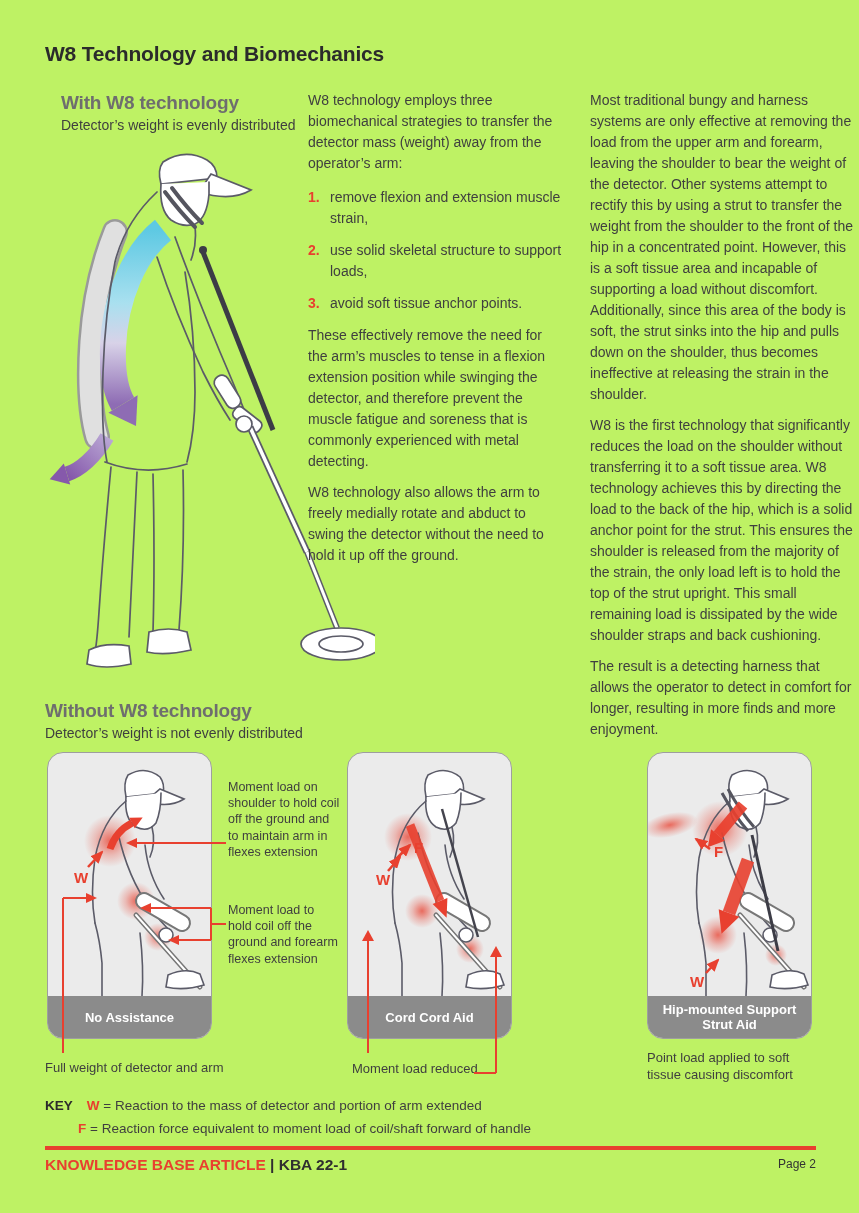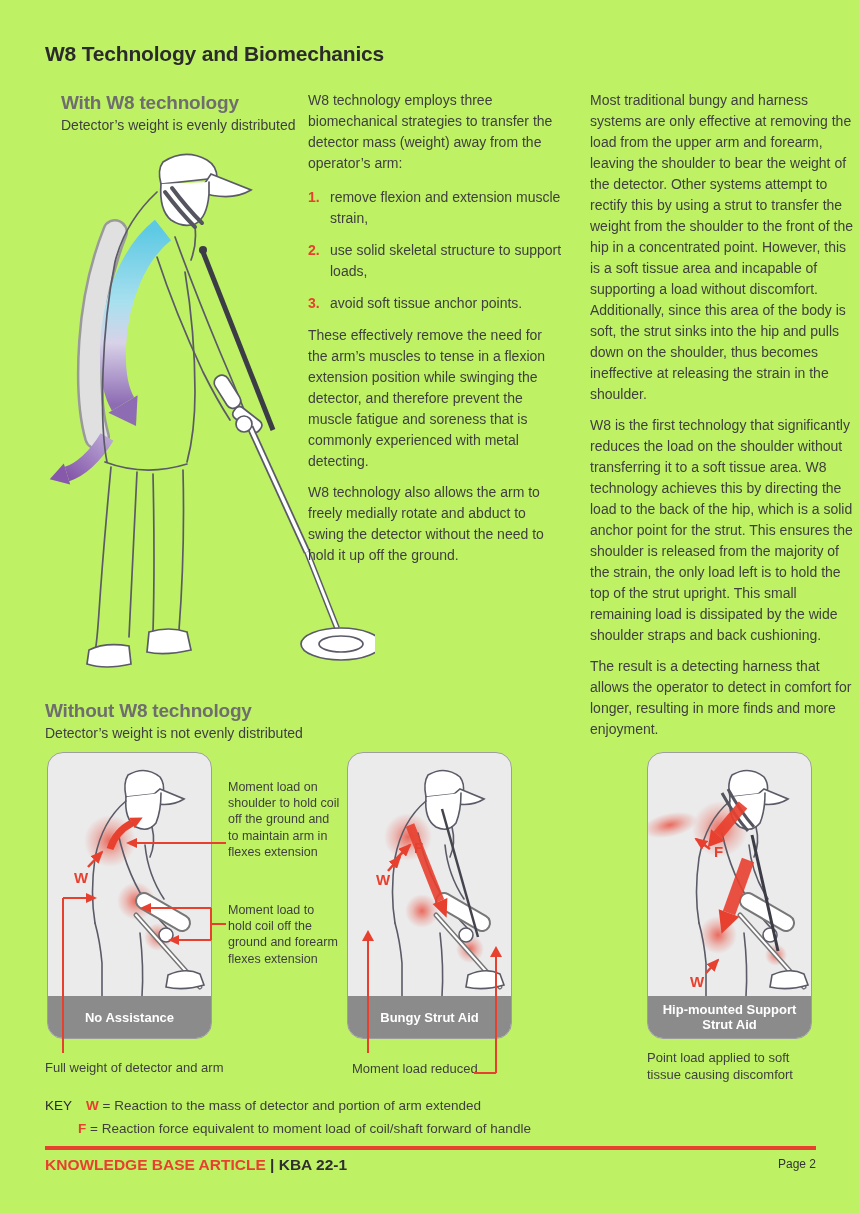--- a/index.html
+++ b/index.html
@@ -15,21 +15,21 @@
   .li .num{color:#e8402f;font-weight:bold;width:22px;flex:0 0 22px;}
   .panel{position:absolute;top:752px;width:163px;height:285px;background:#ebebeb;
          border:1.5px solid #9e9e9e;border-radius:16px;overflow:hidden;}
   .panel svg{position:absolute;left:0;top:0;}
   .panel-label{position:absolute;left:0;bottom:0;width:100%;height:42px;background:#8b8b8b;
          color:#ffffff;font-size:13px;font-weight:bold;line-height:15px;text-align:center;
          display:flex;align-items:center;justify-content:center;padding:4px 10px;box-sizing:border-box;}
   .annot{font-size:12.5px;line-height:16.2px;color:#3f3f3f;width:112px;}
   .caption{font-size:13px;line-height:16.5px;color:#3f3f3f;}
   .keyrow{font-size:13.5px;color:#3f3f3f;}
-  .keyrow .klabel{font-weight:normal;color:#2b2b2b;margin-right:14px;}
+  .keyrow .klabel{font-weight:bold;color:#2b2b2b;margin-right:14px;}
   .keyrow .ksym{font-weight:bold;color:#e8402f;}
   .rule{left:45px;top:1146px;width:771px;height:4px;background:#e8402f;}
   .footer-left{left:45px;top:1156px;font-size:15.5px;font-weight:bold;color:#2f2f2f;text-align:center;}
   .footer-left .red{color:#e8402f;}
   .footer-right{top:1157px;right:43px;font-size:12px;color:#333333;}
   svg text.flabel{font:bold 15px "Liberation Sans",sans-serif;fill:#e8402f;}
   .overlay{pointer-events:none;}
 </style>
 </head>
 <body>
@@ -192,21 +192,21 @@
       <path d="M94,56 L130,184" stroke="#44444e" stroke-width="2.5" fill="none"></path>
       <g>
         <path d="M62,72 L92,148" stroke="#e8402f" stroke-width="9" fill="none" opacity="0.9"></path>
         <polygon points="98.6,164.7 84.6,151 99.4,145" fill="#e8402f"></polygon>
       </g>
       <path d="M48,106 L62,92" stroke="#e8402f" stroke-width="2.5" fill="none" marker-end="url(#ah)"></path>
       <text class="flabel" x="66" y="100">F</text>
       <path d="M40,118 L52,104" stroke="#e8402f" stroke-width="2.5" fill="none" marker-end="url(#ah)"></path>
       <text class="flabel" x="28" y="132">W</text>
     </svg>
-    <div class="panel-label">Bungy Strut Aid</div>
+    <div class="panel-label">Cord Cord Aid</div>
   </div>
 
   <div class="panel" style="left:647px;">
     <svg width="163" height="285" viewBox="0 0 163 285">
       <circle cx="72" cy="76" r="28" fill="url(#glowGrad)"></circle>
       <ellipse cx="22" cy="72" rx="28" ry="12" fill="url(#glowGrad)" transform="rotate(-12 22 72)"></ellipse>
       <circle cx="70" cy="182" r="19" fill="url(#glowGrad)"></circle>
       <circle cx="128" cy="202" r="11" fill="url(#glowGrad)"></circle>
       <use href="#minifig" transform="translate(4,0)"></use>
       <path d="M74,40 Q86,62 100,78" stroke="#55555f" stroke-width="3" fill="none"></path>

